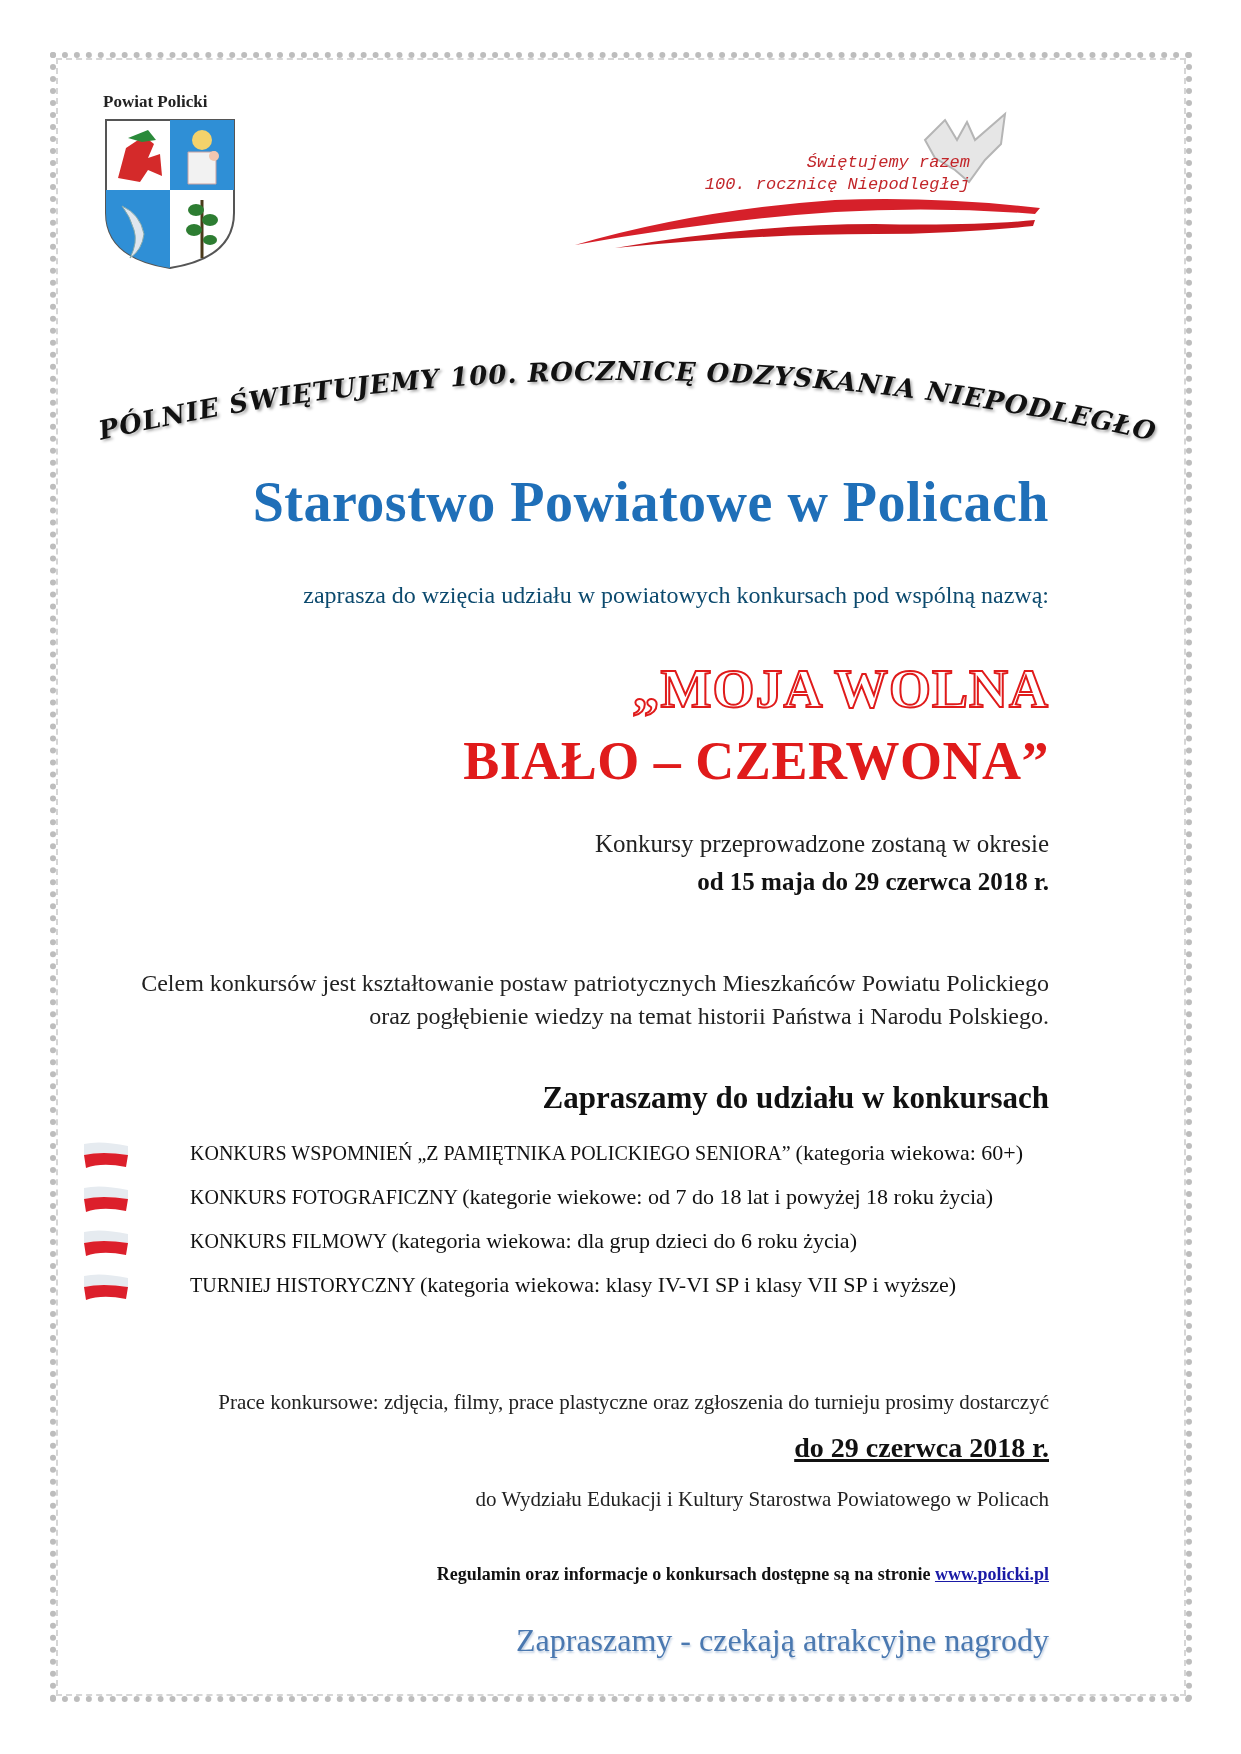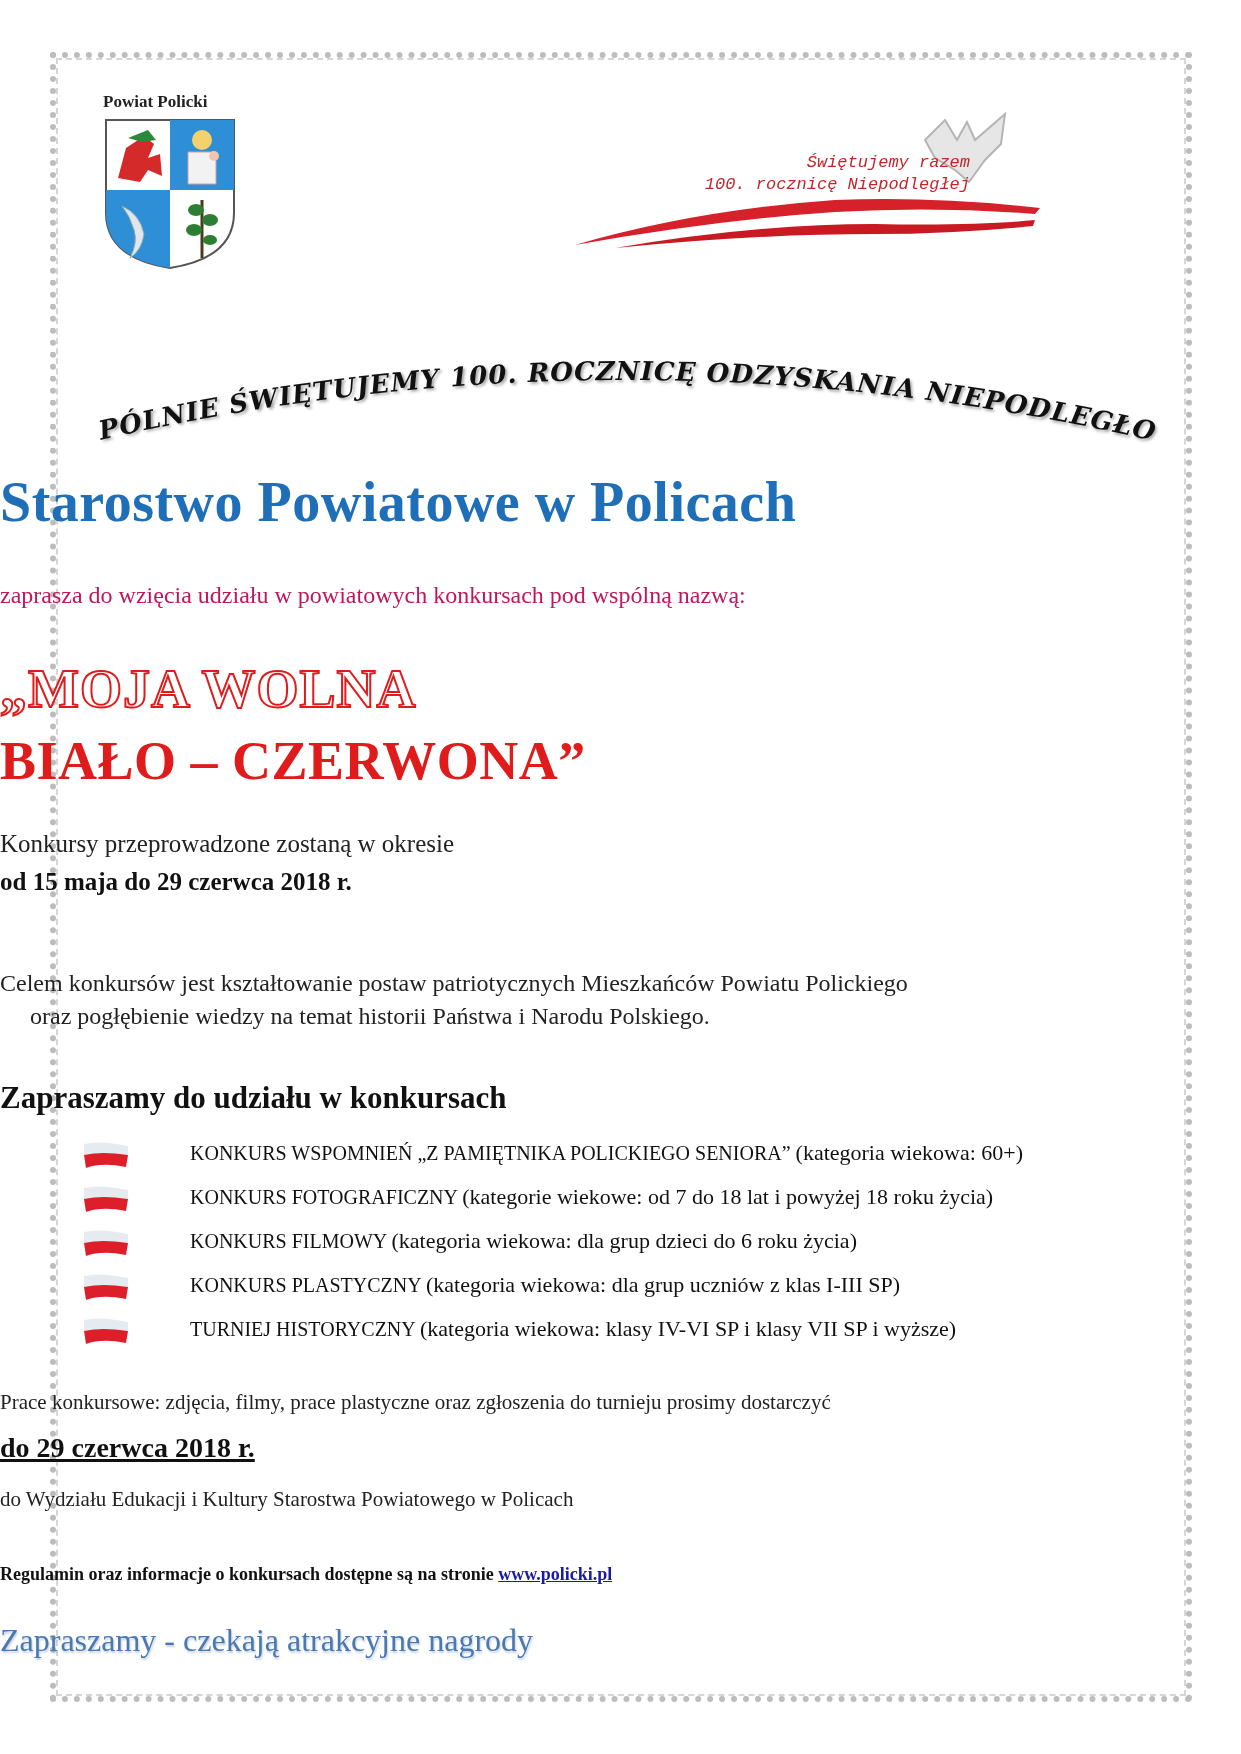--- a/index.html
+++ b/index.html
@@ -4,35 +4,35 @@
 <style>
   * { box-sizing: border-box; margin: 0; padding: 0; }
   html, body { width: 1241px; height: 1754px; background: #ffffff; overflow: hidden; }
   body { position: relative; font-family: "Liberation Serif", "DejaVu Serif", serif; color: #111; }
   .frame {
     position: absolute; left: 50px; top: 52px; width: 1142px; height: 1650px;
     border: 6px dotted #bdbdbd;
     outline: 2px dashed #d6d6d6; outline-offset: -8px;
   }
   .abs { position: absolute; }
-  .center { position: absolute; left: 0; width: 1049px; text-align: left; }
+  .center { position: absolute; left: 0; width: 1049px; text-align: right; }
 
   
   .coa-label { left: 103px; top: 92px; width: 140px; font-size: 17px; font-weight: bold; color: #222; text-align: left; }
   .coa { left: 104px; top: 118px; width: 132px; height: 152px; }
 
   
   .anniv { left: 575px; top: 110px; width: 465px; height: 140px; }
   .anniv-text { position: absolute; right: 70px; text-align: right; font-family: Liberation Mono, monospace; font-style: italic; color: #c2262a; font-size: 17px; line-height: 22px; }
 
   
   .arch { left: 90px; top: 345px; width: 1070px; height: 110px; }
 
   .title { top: 470px; font-size: 56px; font-weight: bold; color: #1f6fb8; letter-spacing: 0.5px; }
-  .invite { top: 582px; font-size: 24px; color: #be185d; }
+  .invite { top: 582px; font-size: 24px; color: #0c4a6e; }
 
   .moja { top: 658px; font-size: 54px; font-weight: bold; color: #ffffff; -webkit-text-stroke: 2px #e01b1b; letter-spacing: 1px; }
   .bialo { top: 730px; font-size: 54px; font-weight: bold; color: #e01b1b; letter-spacing: 0.5px; }
 
   .period1 { top: 830px; font-size: 25px; color: #222; }
   .period2 { top: 868px; font-size: 25px; font-weight: bold; color: #111; }
 
   .goal1 { top: 970px; font-size: 24px; color: #222; }
   .goal2 { top: 1003px; font-size: 24px; color: #222; padding-left: 30px; }
 
@@ -132,27 +132,20 @@
         <path d="M4 4 Q20 0 48 6 L48 15 Q22 11 4 15 Z" fill="#e6ebf0"></path>
         <path d="M4 15 Q22 11 48 15 L46 27 Q22 22 6 28 Z" fill="#dc1f2b"></path>
       </svg>
     <span class="comp-text"><span>KONKURS FILMOWY</span> <span class="cat">(kategoria wiekowa: dla grup dzieci do 6 roku życia)</span></span>
   </div>
   <div class="comp">
     <svg class="flag" viewBox="0 0 52 30">
         <path d="M4 4 Q20 0 48 6 L48 15 Q22 11 4 15 Z" fill="#e6ebf0"></path>
         <path d="M4 15 Q22 11 48 15 L46 27 Q22 22 6 28 Z" fill="#dc1f2b"></path>
       </svg>
-    <span class="comp-text"><span>KONKURS PLASTYCZNY</span> <span class="cat">(kategoria wiekowa: dla grup uczniów z klas I-III SP)</span></span>
-  </div>
-  <div class="comp">
-    <svg class="flag" viewBox="0 0 52 30">
-        <path d="M4 4 Q20 0 48 6 L48 15 Q22 11 4 15 Z" fill="#e6ebf0"></path>
-        <path d="M4 15 Q22 11 48 15 L46 27 Q22 22 6 28 Z" fill="#dc1f2b"></path>
-      </svg>
     <span class="comp-text"><span>TURNIEJ HISTORYCZNY</span> <span class="cat">(kategoria wiekowa: klasy IV-VI SP i klasy VII SP i wyższe)</span></span>
   </div>
 </div>
 
 <div class="center prace">Prace konkursowe: zdjęcia, filmy, prace plastyczne oraz zgłoszenia do turnieju prosimy dostarczyć</div>
 <div class="center deadline"><span>do 29 czerwca 2018 r.</span></div>
 <div class="center wydzial">do Wydziału Edukacji i Kultury Starostwa Powiatowego w Policach</div>
 
 <div class="center regul">
   <span>Regulamin oraz informacje o konkursach dostępne są na stronie</span>

